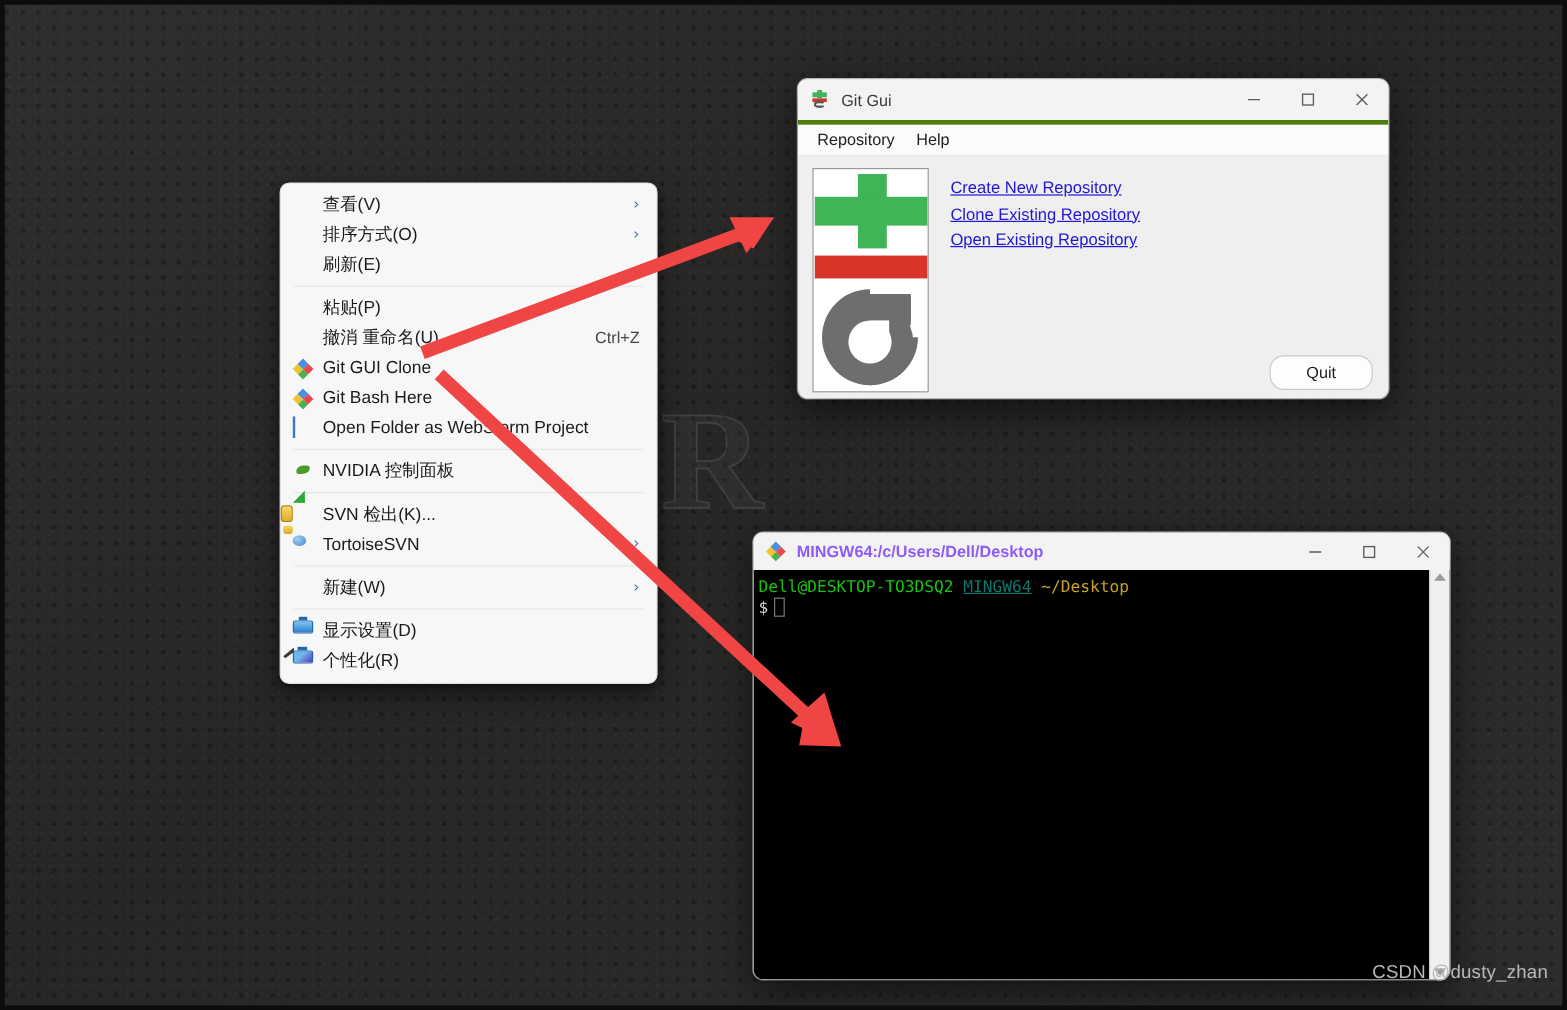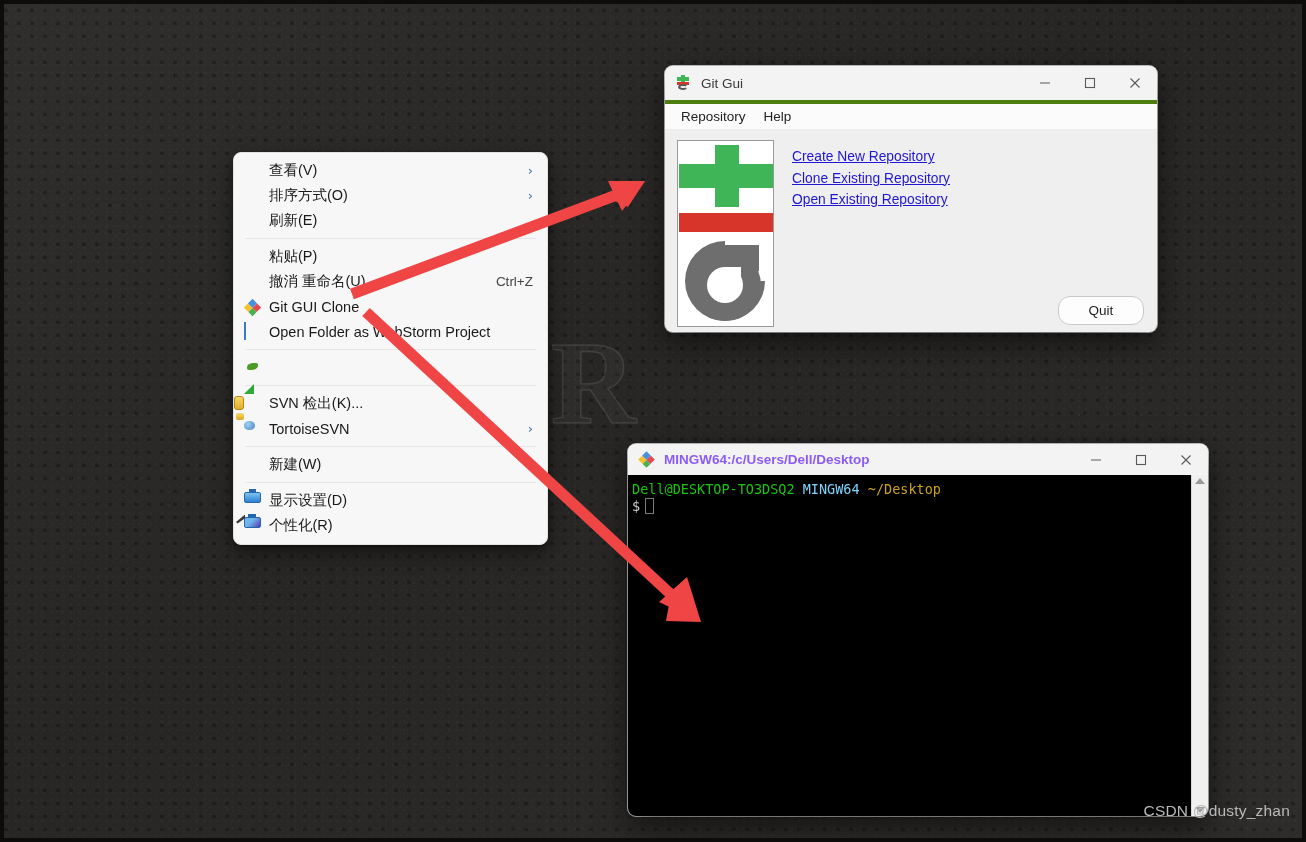--- a/index.html
+++ b/index.html
@@ -275,21 +275,21 @@
   }
   .term-text {
     flex: 1 1 auto;
     padding: 6px 8px 0 4px;
     font-family: "DejaVu Sans Mono", "Liberation Mono", monospace;
     font-size: 13.5px;
     line-height: 17px;
     white-space: pre;
   }
   .c-green { color: #16c60c; }
-  .c-purple{ color: #7dd3fc; }
+  .c-purple{ color: #0f766e; text-decoration: underline; }
   .c-yellow{ color: #c8a222; }
   .c-white { color: #cccccc; }
   .cursor {
     display:inline-block; width: 7px; height: 14px;
     border: 1px solid #7a7a7a; vertical-align: -3px; margin-left: 5px;
   }
   .scrollbar {
     flex: 0 0 17px; width:17px;
     background: #f0f0f0;
     border-left: 1px solid #d8d8d8;
@@ -352,30 +352,42 @@
           <span class="ic-git">
             <i></i>
             <i></i>
             <i></i>
             <i></i>
           </span>
         </span>
       <span class="lbl">Git GUI Clone</span>
     </div>
 
+    <div class="mi">
+      <span class="ico">
+          <span class="ic-git">
+            <i></i>
+            <i></i>
+            <i></i>
+            <i></i>
+          </span>
+        </span>
+      <span class="lbl">Git Bash Here</span>
+    </div>
 
     <div class="mi">
       <span class="ico"><span class="ic-ws"></span></span>
       <span class="lbl">Open Folder as WebStorm Project</span>
     </div>
 
     <div class="sep"></div>
 
     <div class="mi">
       <span class="ico"><span class="ic-nv"></span></span>
+      <span class="lbl">NVIDIA 控制面板</span>
     </div>
 
     <div class="sep"></div>
 
     <div class="mi">
       <span class="ico"><span class="ic-svn"></span></span>
       <span class="lbl">SVN 检出(K)...</span>
     </div>
 
     <div class="mi">

